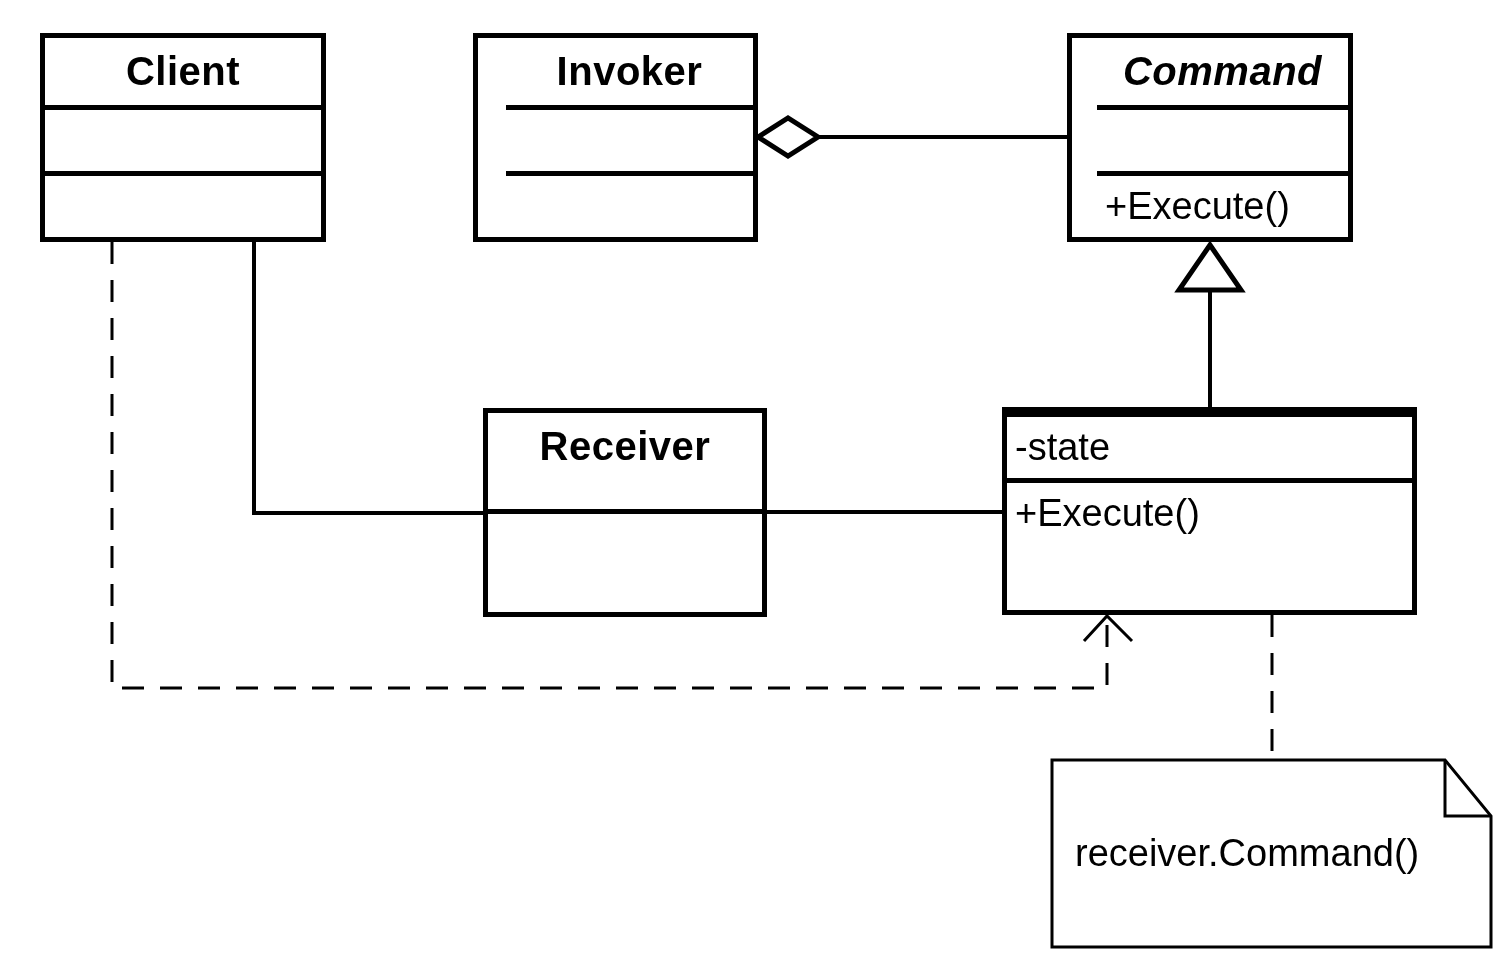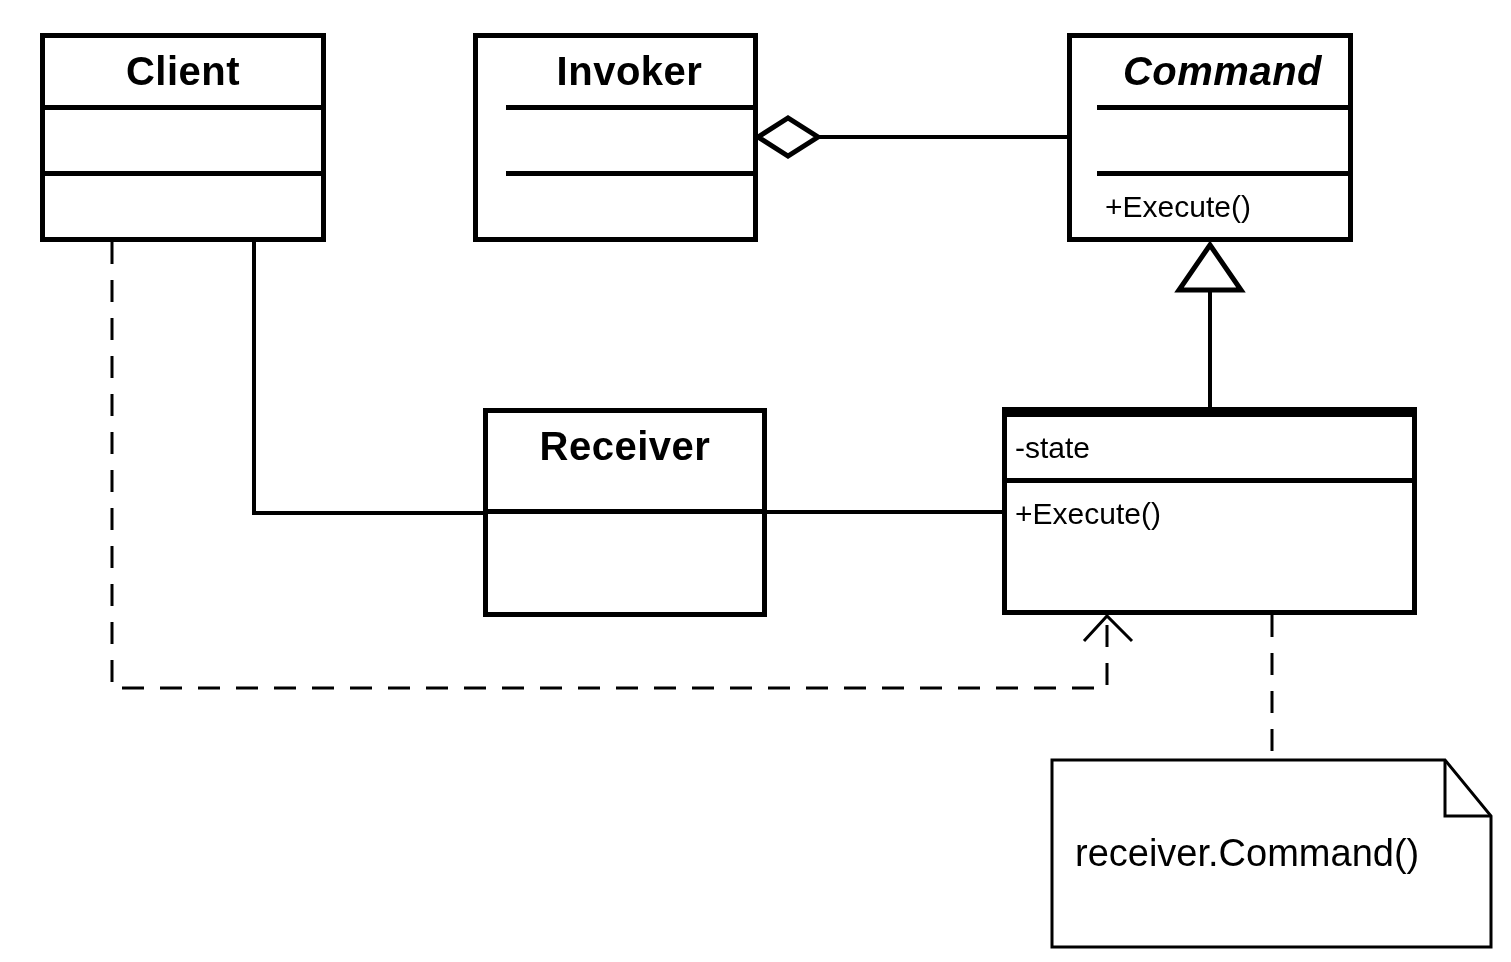--- a/index.html
+++ b/index.html
@@ -42,21 +42,21 @@
   }
   .uml-class .title.abstract {
     font-style: italic;
   }
   .uml-class .compartment {
     box-sizing: border-box;
     border-top: 5px solid #000000;
     display: flex;
     align-items: center;
     padding-left: 8px;
-    font-size: 30px;
+    font-size: 38px;
     font-weight: normal;
   }
   .note-text {
     position: absolute;
     font-size: 38px;
     font-weight: normal;
     white-space: nowrap;
   }
 </style>
 </head>

